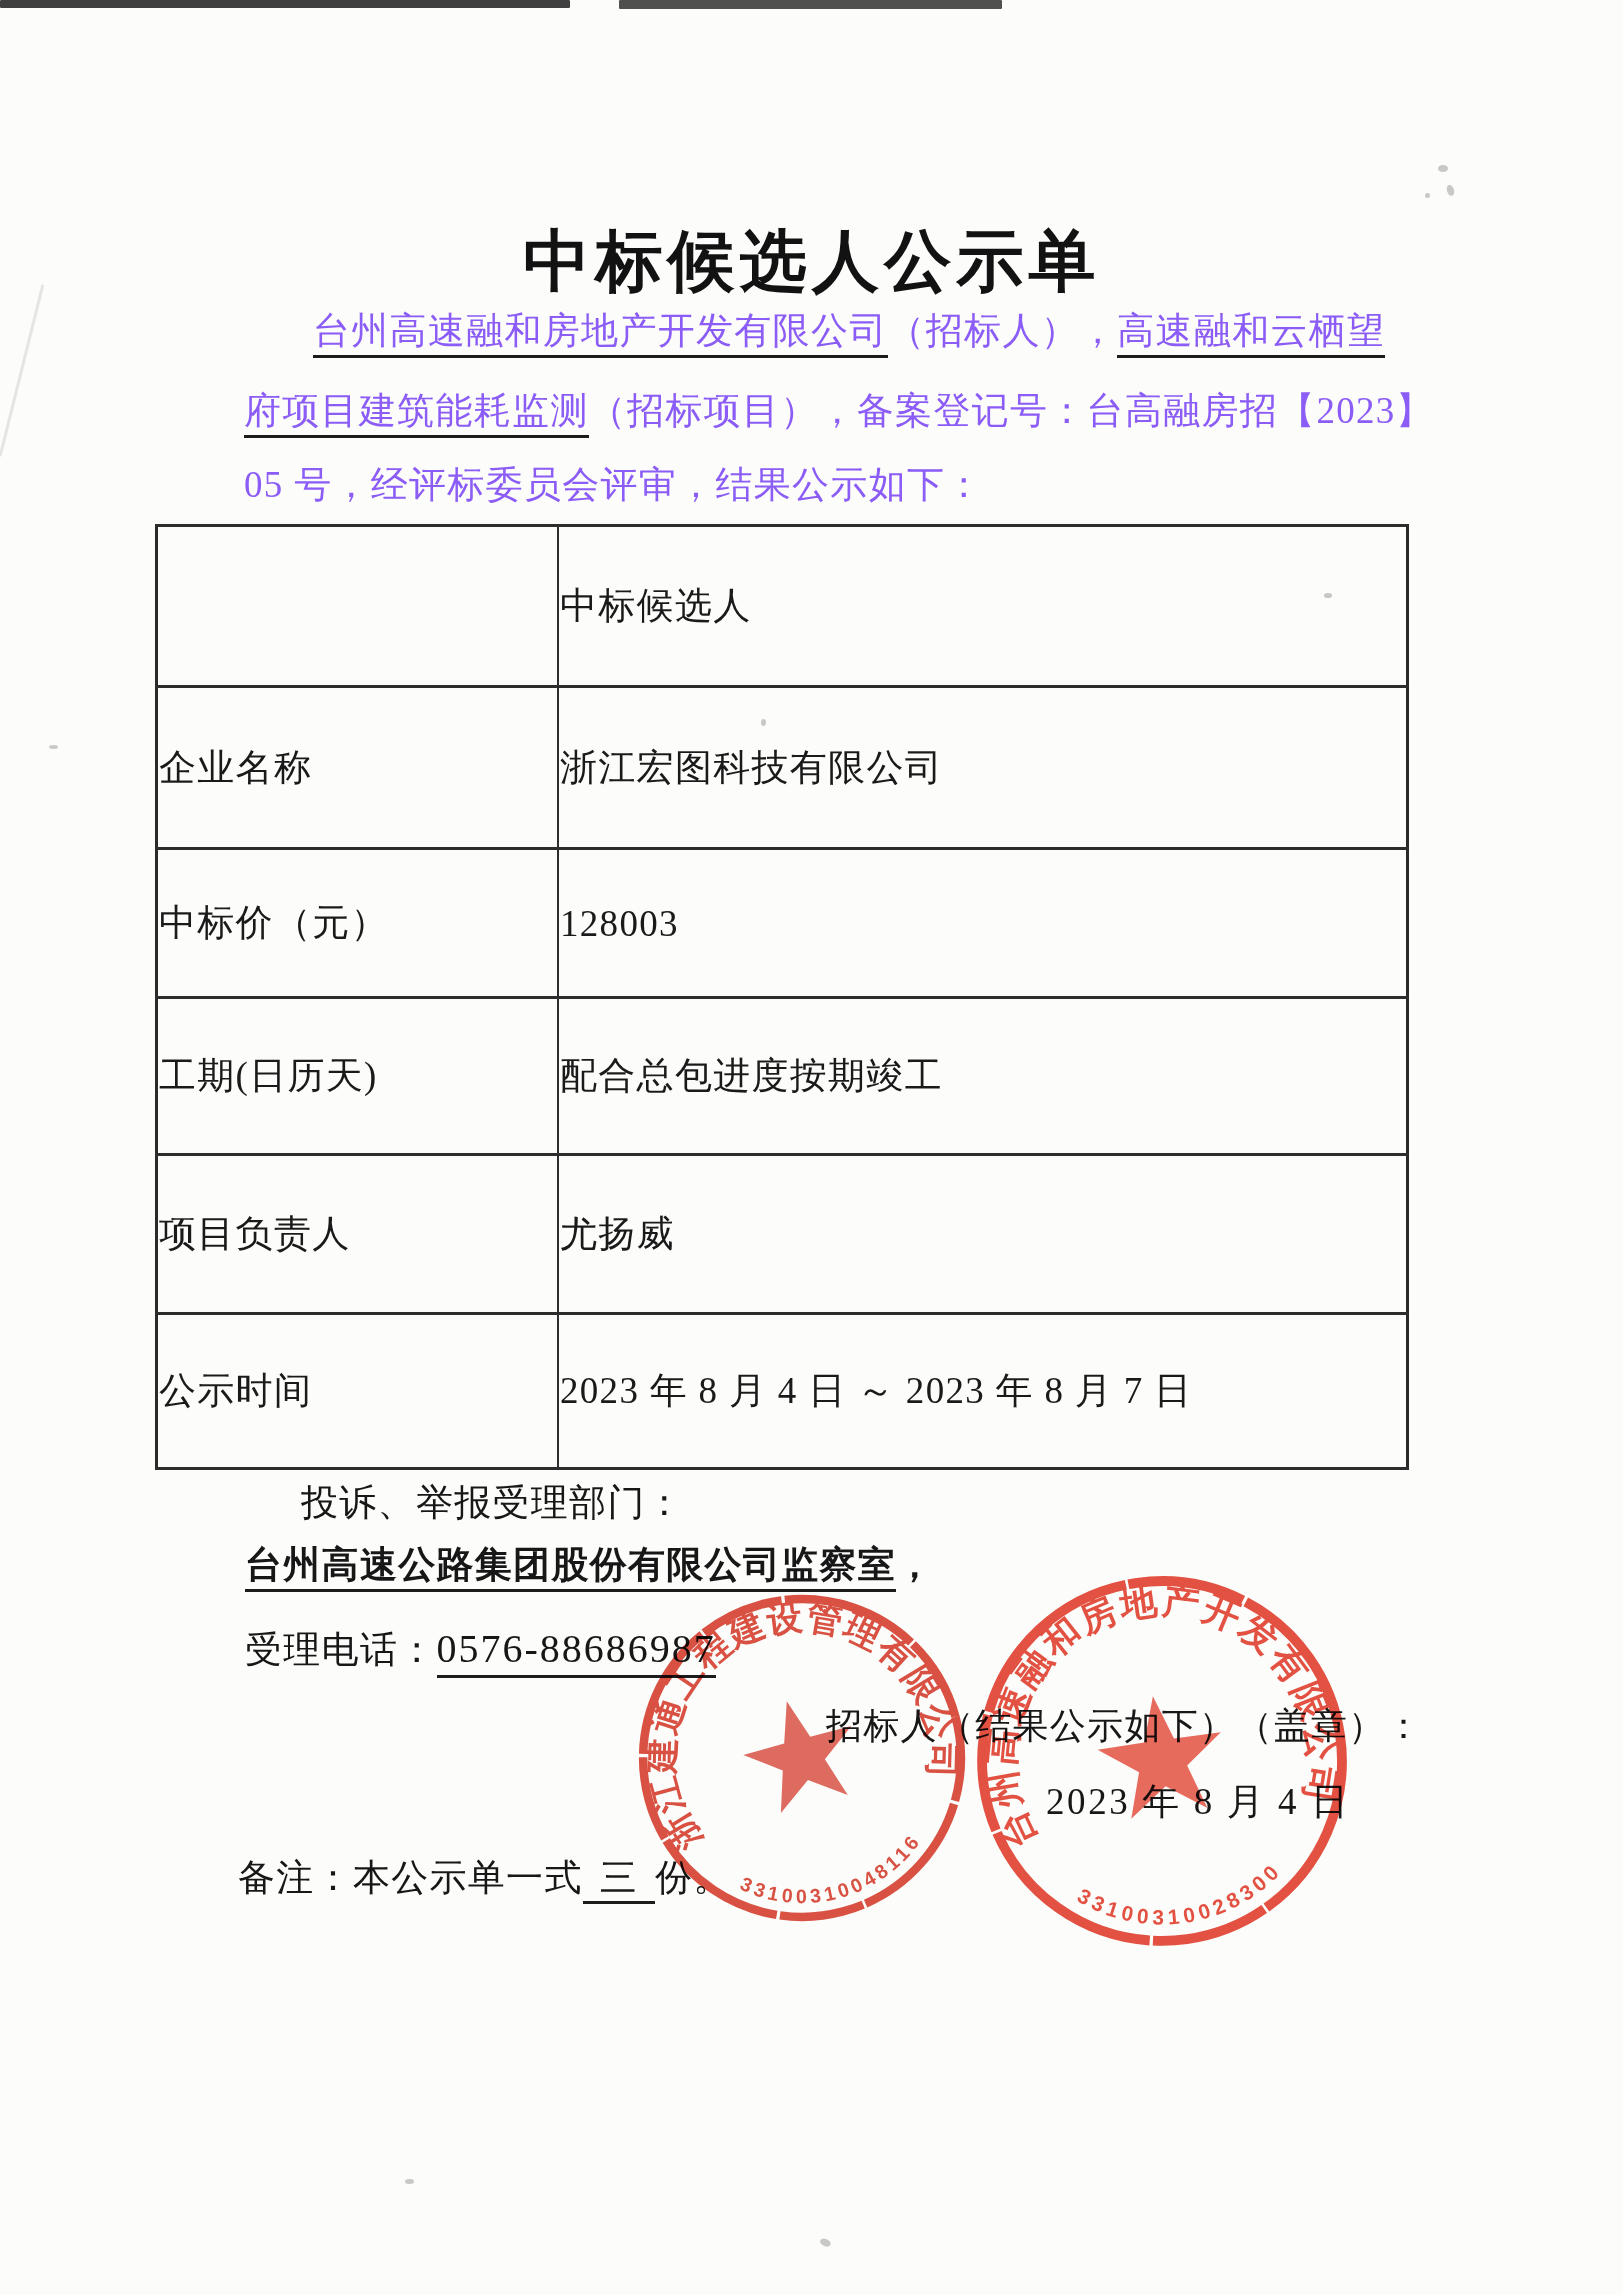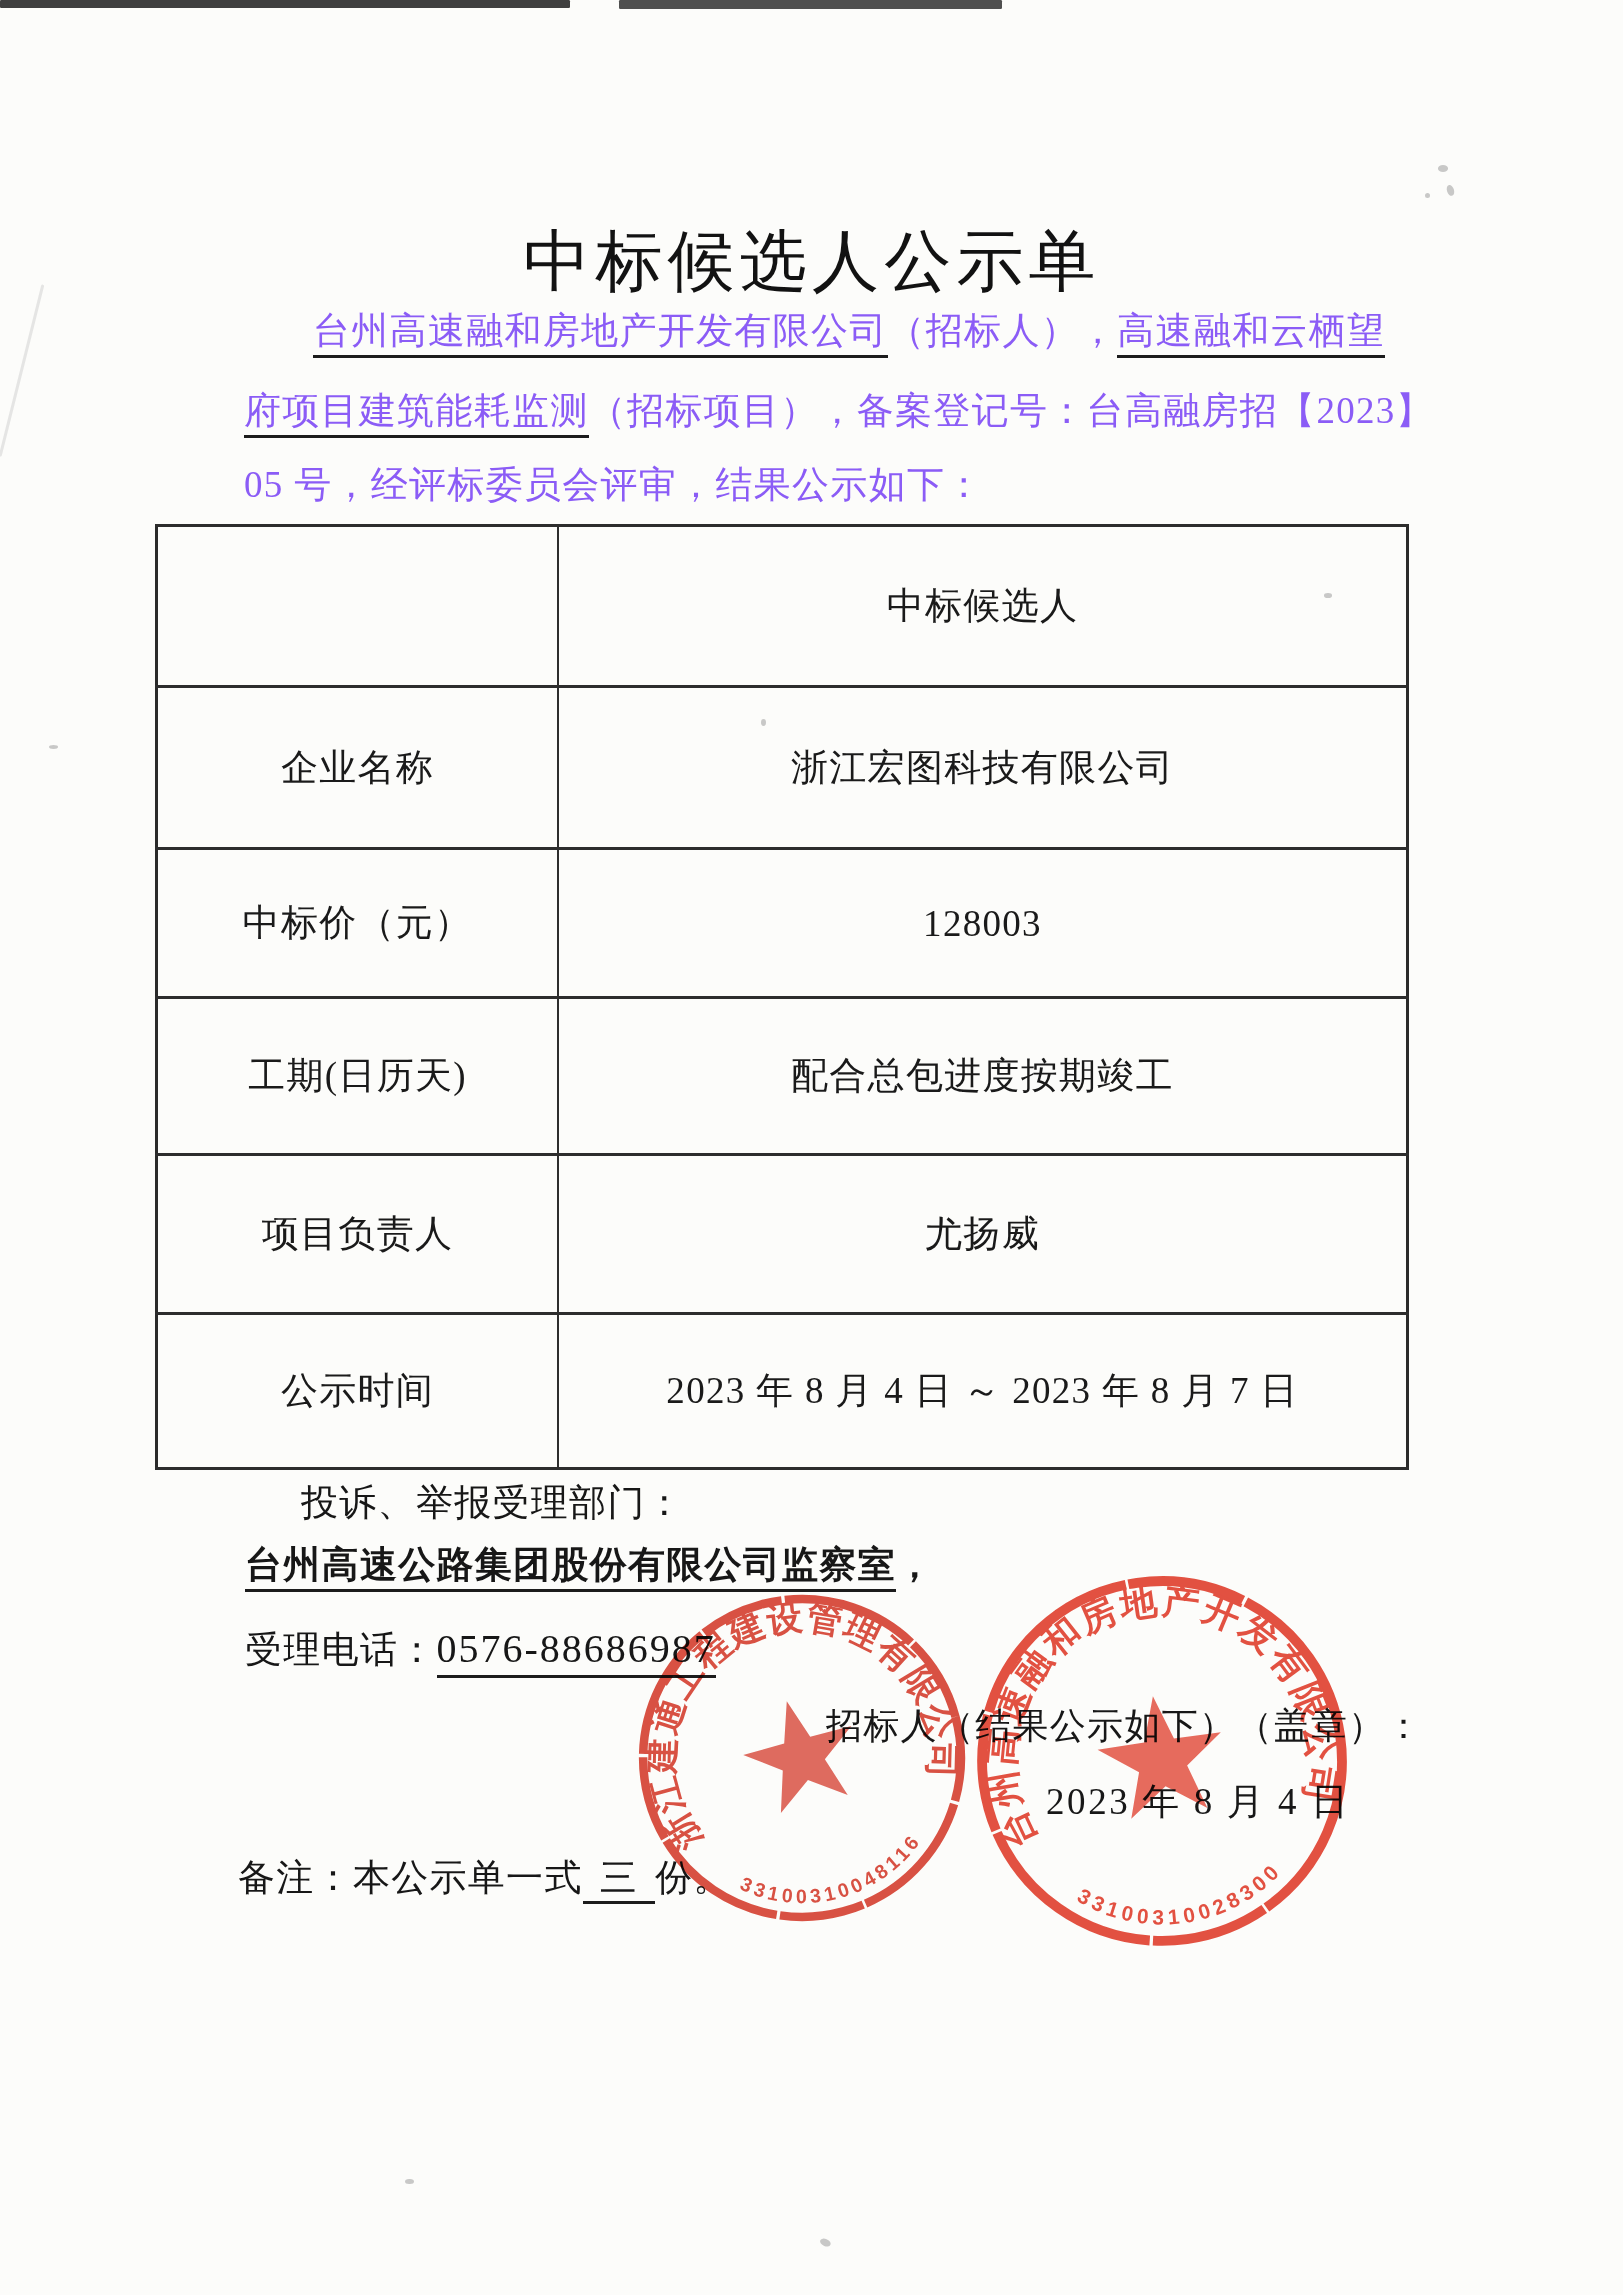--- a/index.html
+++ b/index.html
@@ -16,21 +16,21 @@
   
   .topbar{background:#242424;opacity:.88;border-radius:1.3px;}
   .speck{background:#8a8a8a;border-radius:50%;opacity:.45;}
   .scratch{background:#b9b9b9;opacity:.35;border-radius:2px;}
 
   
   .doc-title{
     left:0;top:216px;width:1624px;
     text-align:center;
     font-family:"Liberation Sans", sans-serif;
-    font-weight:400;
+    font-weight:700;
     font-size:67px;
     letter-spacing:5.2px;
     color:#121212;
   }
 
   
   .intro-line{
     font-size:37px;
     letter-spacing:1.3px;
     white-space:nowrap;
@@ -47,21 +47,20 @@
     left:155px;top:524px;
     width:1254px;
     border-collapse:collapse;
     table-layout:fixed;
     border:3.3px solid #2a2a2a;
   }
   #bid-table td{
     border:2px solid #2d2d2d;
     border-top-width:3.3px;
     border-bottom-width:3.3px;
-    text-align:center;
     vertical-align:middle;
     font-size:37px;
     letter-spacing:1.3px;
     color:#1a1a1a;
     overflow:hidden;
   }
   td.lbl{width:397px;}
 
   .body-line{
     font-size:37px;

